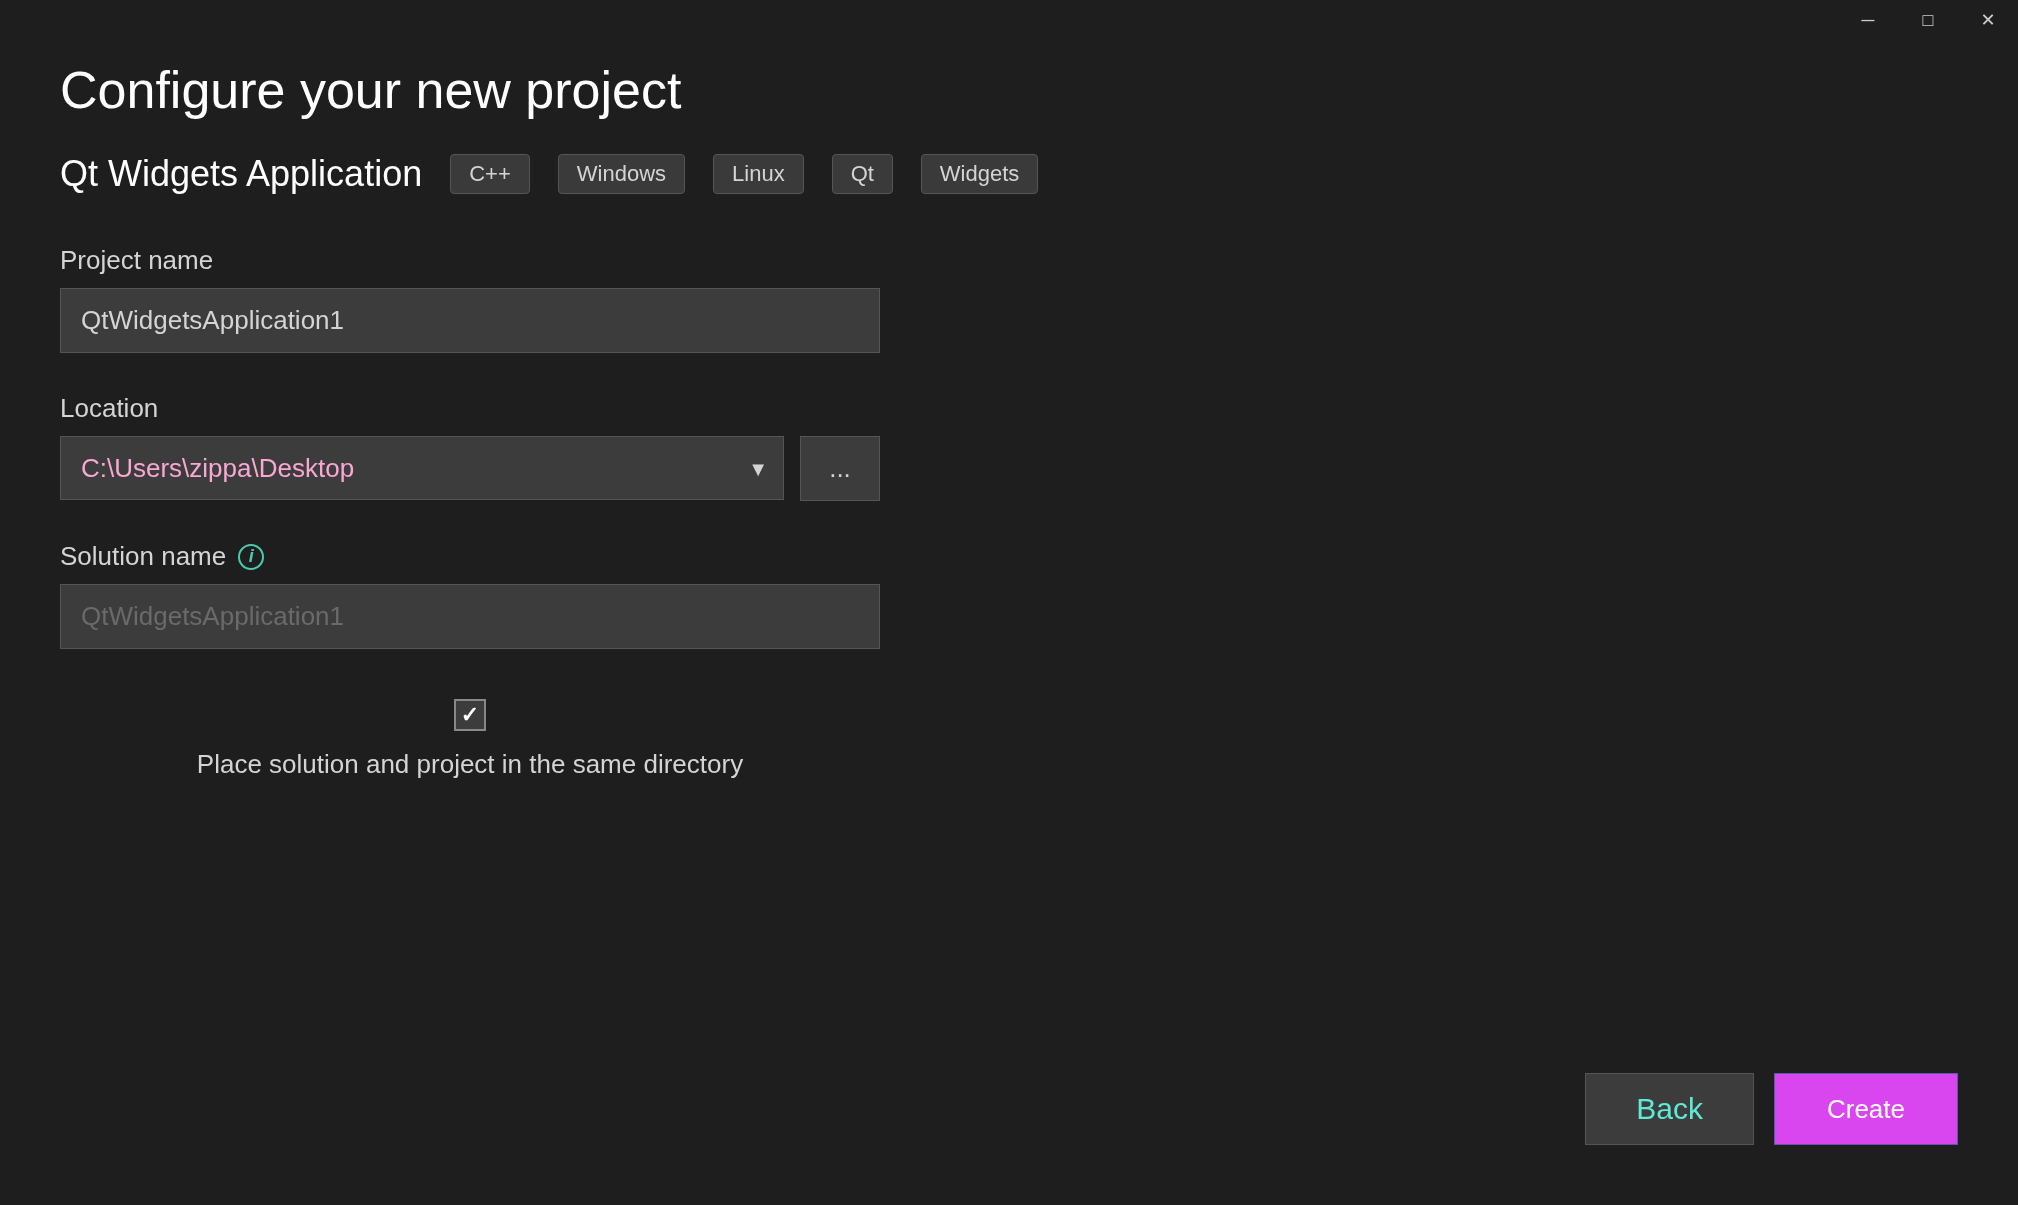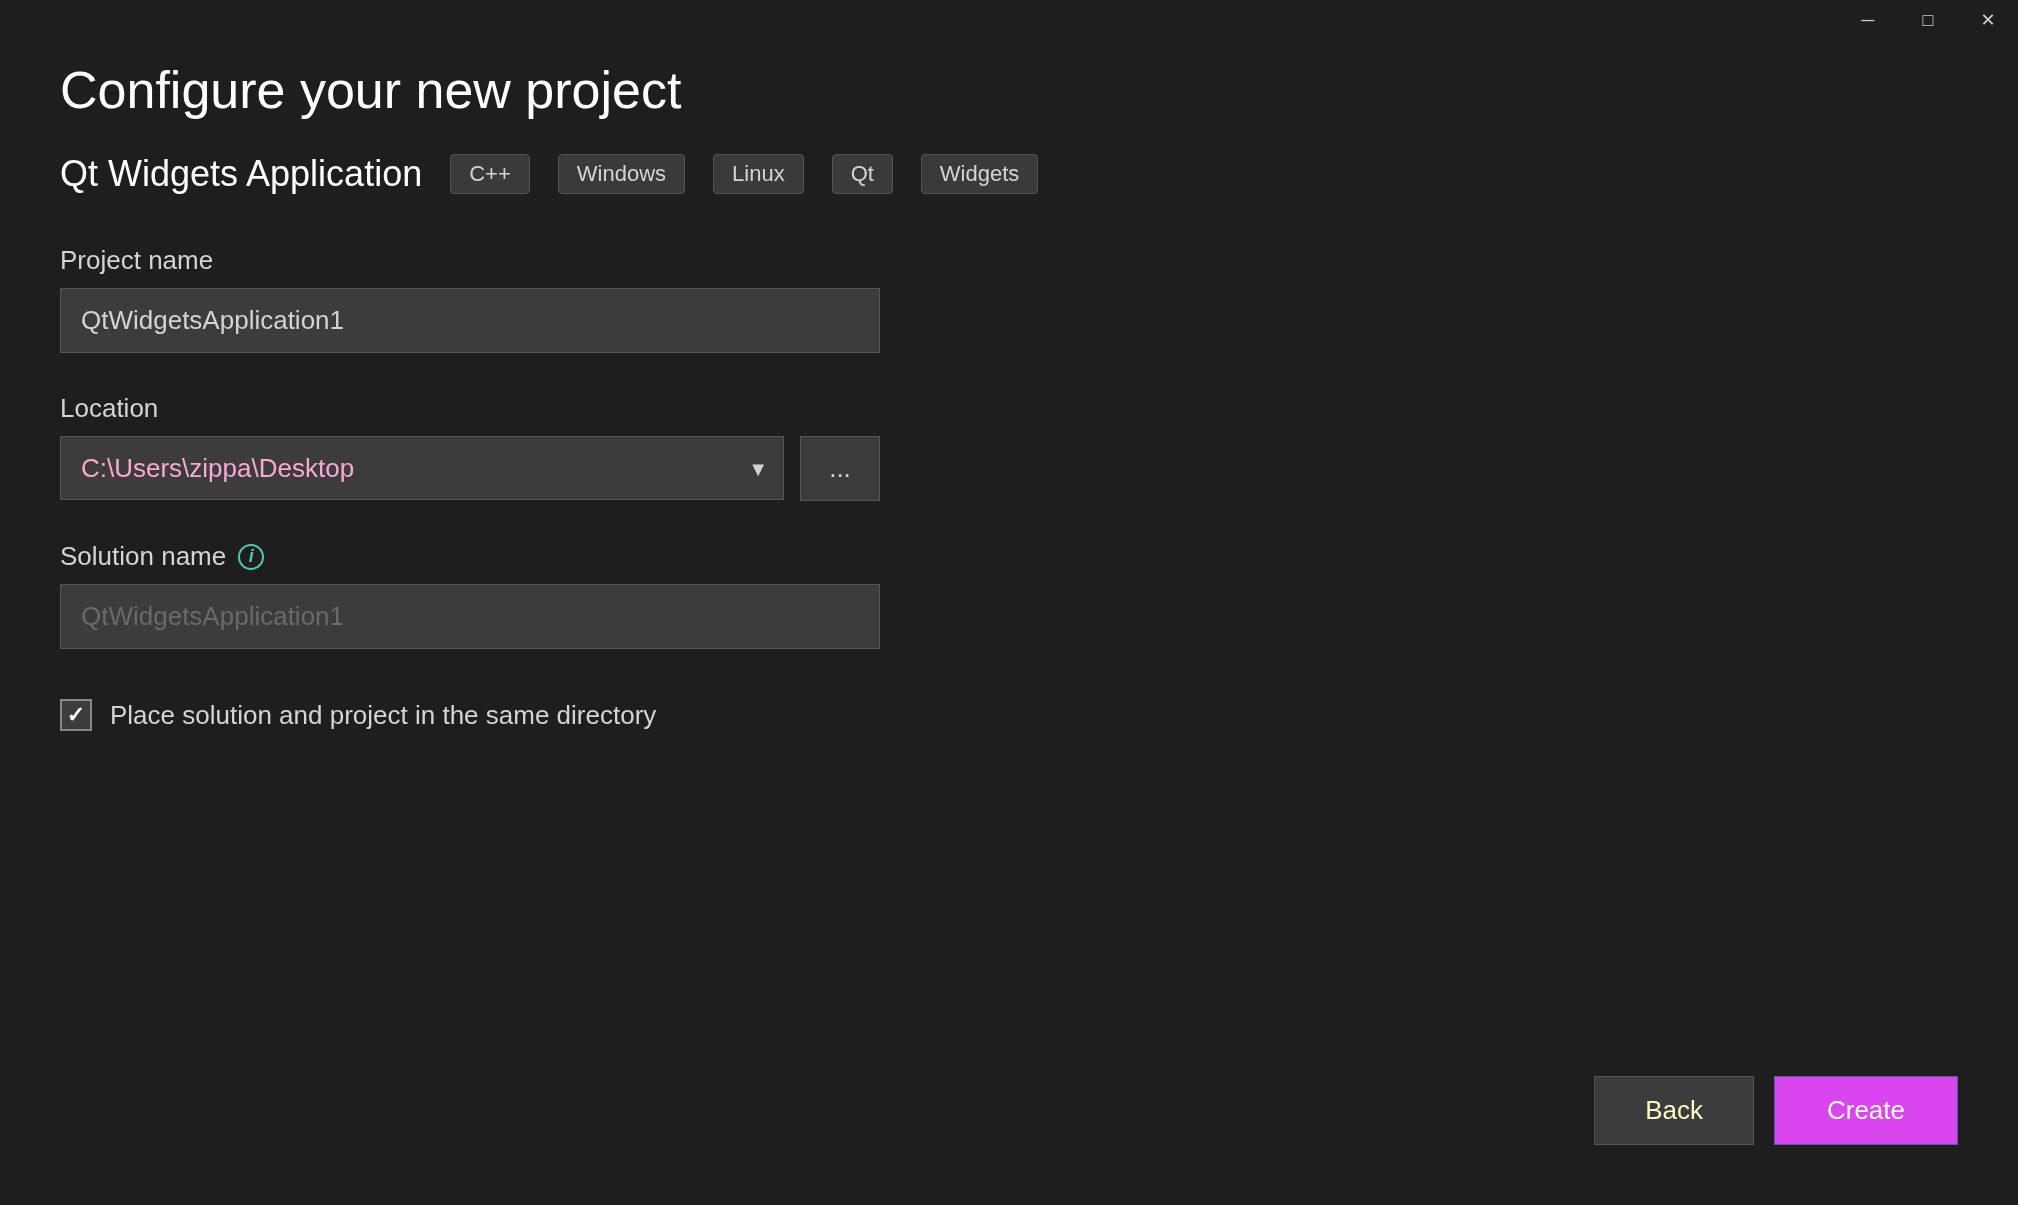--- a/index.html
+++ b/index.html
@@ -165,20 +165,21 @@
       font-family: inherit;
       min-width: 80px;
       text-align: center;
     }
 
     .checkbox-row {
       display: flex;
       align-items: center;
       gap: 18px;
       margin-top: 10px;
+      flex-direction: column;
     }
 
     .checkbox-wrapper {
       position: relative;
       width: 32px;
       height: 32px;
       cursor: pointer;
     }
 
     .checkbox-wrapper input[type="checkbox"] {
@@ -216,22 +217,22 @@
       position: absolute;
       bottom: 60px;
       right: 60px;
       display: flex;
       gap: 20px;
     }
 
     .back-btn {
       background-color: #3c3c3c;
       border: 1px solid #555555;
-      color: #fef9c3;
-      font-size: 26px;
+      color: #5eead4;
+      font-size: 30px;
       padding: 18px 50px;
       cursor: pointer;
       font-family: inherit;
     }
 
     .create-btn {
       background-color: #d946ef;
       border: 1px solid #5a5aaa;
       color: #ffffff;
       font-size: 26px;

